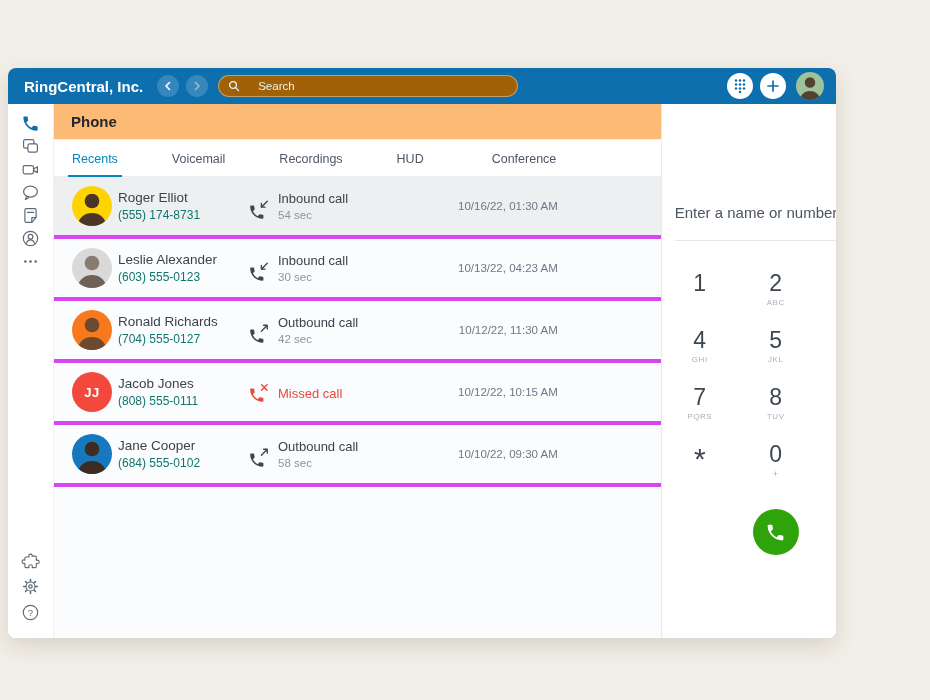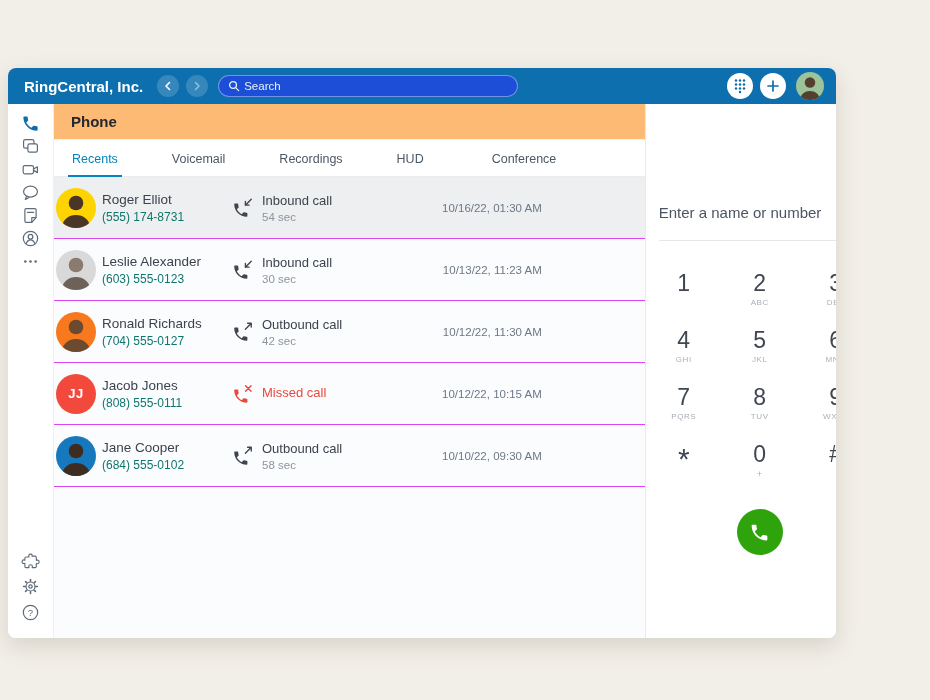--- a/index.html
+++ b/index.html
@@ -23,22 +23,22 @@
   }
   .app-title { color:#fff; font-weight:bold; font-size:15px; white-space:nowrap; }
   .nav-btns { display:flex; gap:7px; margin-left:14px; }
   .nav-btn {
     width:22px; height:22px; border-radius:50%; background:rgba(255,255,255,.17);
     border:none; display:flex; align-items:center; justify-content:center; cursor:pointer;
   }
   .nav-btn svg { display:block; }
   .search {
     margin-left:10px; width:300px; height:22px; border-radius:11px;
-    background:#1d4ed8; border:1px solid rgba(255,255,255,.38);
-    display:flex; align-items:center; padding:0 9px; gap:4px;
+    background:#a16207; border:1px solid rgba(255,255,255,.38);
+    display:flex; align-items:center; padding:0 9px; gap:18px;
     color:#e9f2f8; font-size:11.5px; cursor:text;
   }
   .topbar-right { margin-left:auto; display:flex; align-items:center; gap:7px; }
   .round-btn {
     width:26px; height:26px; border-radius:50%; background:#fff; border:none;
     display:flex; align-items:center; justify-content:center; cursor:pointer; color:#0e6fae;
   }
   .avatar-top {
     width:28px; height:28px; border-radius:50%; overflow:hidden; background:#9cc39a;
     display:flex; align-items:flex-end; justify-content:center; cursor:pointer; margin-left:3px;
@@ -74,33 +74,33 @@
     font-size:12.5px; color:#4d5866; padding:0 4px 10px; position:relative;
     cursor:pointer; margin-right:46px; white-space:nowrap;text-align:center;
   }
   .tab.last { margin-left:14px; }
   .tab.active { color:#0684bd; }
   .tab.active::after {
     content:""; position:absolute; left:0; right:0; bottom:-1px; height:2px; background:#0684bd;
   }
   .calls { list-style:none; }
   .call-row {
-    height:62px; display:flex; align-items:center; padding-left:2px;
-    border-bottom:1px solid #d946ef; cursor:pointer;
+    height:62px; display:flex; align-items:center; padding-left:18px;
+    border-bottom:4px solid #d946ef; cursor:pointer;
   }
   .call-row.selected { background:#edeff0; }
   .avatar {
     flex:0 0 40px; width:40px; height:40px; border-radius:50%; overflow:hidden;
     display:flex; align-items:center; justify-content:center;
   }
   .initials { color:#fff; font-size:13px; font-weight:bold; letter-spacing:.5px; }
   .caller { margin-left:6px; width:130px; overflow:hidden; }
   .caller .name { font-size:13.5px; color:#3c434d; white-space:nowrap; }
   .caller .num { font-size:12px; color:#0f766e; margin-top:3px; white-space:nowrap; }
-  .call-info { display:flex; align-items:center; gap:8px; width:210px; }
+  .call-info { display:flex; align-items:flex-end; gap:8px; width:210px; }
   .call-info .cicon { flex:0 0 22px; margin-top:1px; }
   .call-info .type { font-size:13px; color:#3c434d; }
   .call-info .type.missed { color:#e8483e; }
   .call-info .dur { font-size:11.5px; color:#8d949e; margin-top:3px; }
   .time { margin-left:auto; margin-right:103px; font-size:11.5px; color:#6d7886; white-space:nowrap; }
   
   .dialer { flex:1; background:#fff; display:flex; flex-direction:column; align-items:center; }
   .dial-entry { margin-top:100px; text-align:left; cursor:text; }
   .dial-placeholder { font-size:15px; color:#4b5563; }
   .entry-line { width:202px; height:1px; background:#e5e7e9; margin:19px auto 0; }
@@ -302,21 +302,21 @@
           <div class="call-info">
             <svg class="cicon" width="22" height="22" viewBox="0 0 24 24">
                 <path fill="#3f4650" transform="scale(0.8) translate(0,6)" d="M6.62 10.79c1.44 2.83 3.76 5.14 6.59 6.59l2.2-2.21c.27-.27.67-.36 1.02-.24 1.12.37 2.33.57 3.57.57.55 0 1 .45 1 1V20c0 .55-.45 1-1 1-9.39 0-17-7.61-17-17 0-.55.45-1 1-1h3.5c.55 0 1 .45 1 1 0 1.25.2 2.45.57 3.57.11.35.03.74-.25 1.02l-2.2 2.2z"></path>
                 <path d="M21 2.5 L14.6 8.9 M14.6 8.9 V4.9 M14.6 8.9 H18.6" fill="none" stroke="#3f4650" stroke-width="1.5" stroke-linecap="round" stroke-linejoin="round"></path>
               </svg>
             <div>
               <div class="type">Inbound call</div>
               <div class="dur">30 sec</div>
             </div>
           </div>
-          <span class="time">10/13/22, 11:23 AM</span>
+          <span class="time">10/13/22, 04:23 AM</span>
         </li>
 
         <li class="call-row">
           <span class="avatar" style="background-color: rgb(248, 121, 29);">
             <svg width="40" height="40" viewBox="0 0 40 40">
                 <circle cx="20" cy="15" r="7.3" fill="#6b4a2f"></circle>
                 <path d="M5 41c1.6-9.5 7.4-14 15-14s13.4 4.5 15 14z" fill="#6b4a2f"></path>
               </svg>
           </span>
           <div class="caller">

